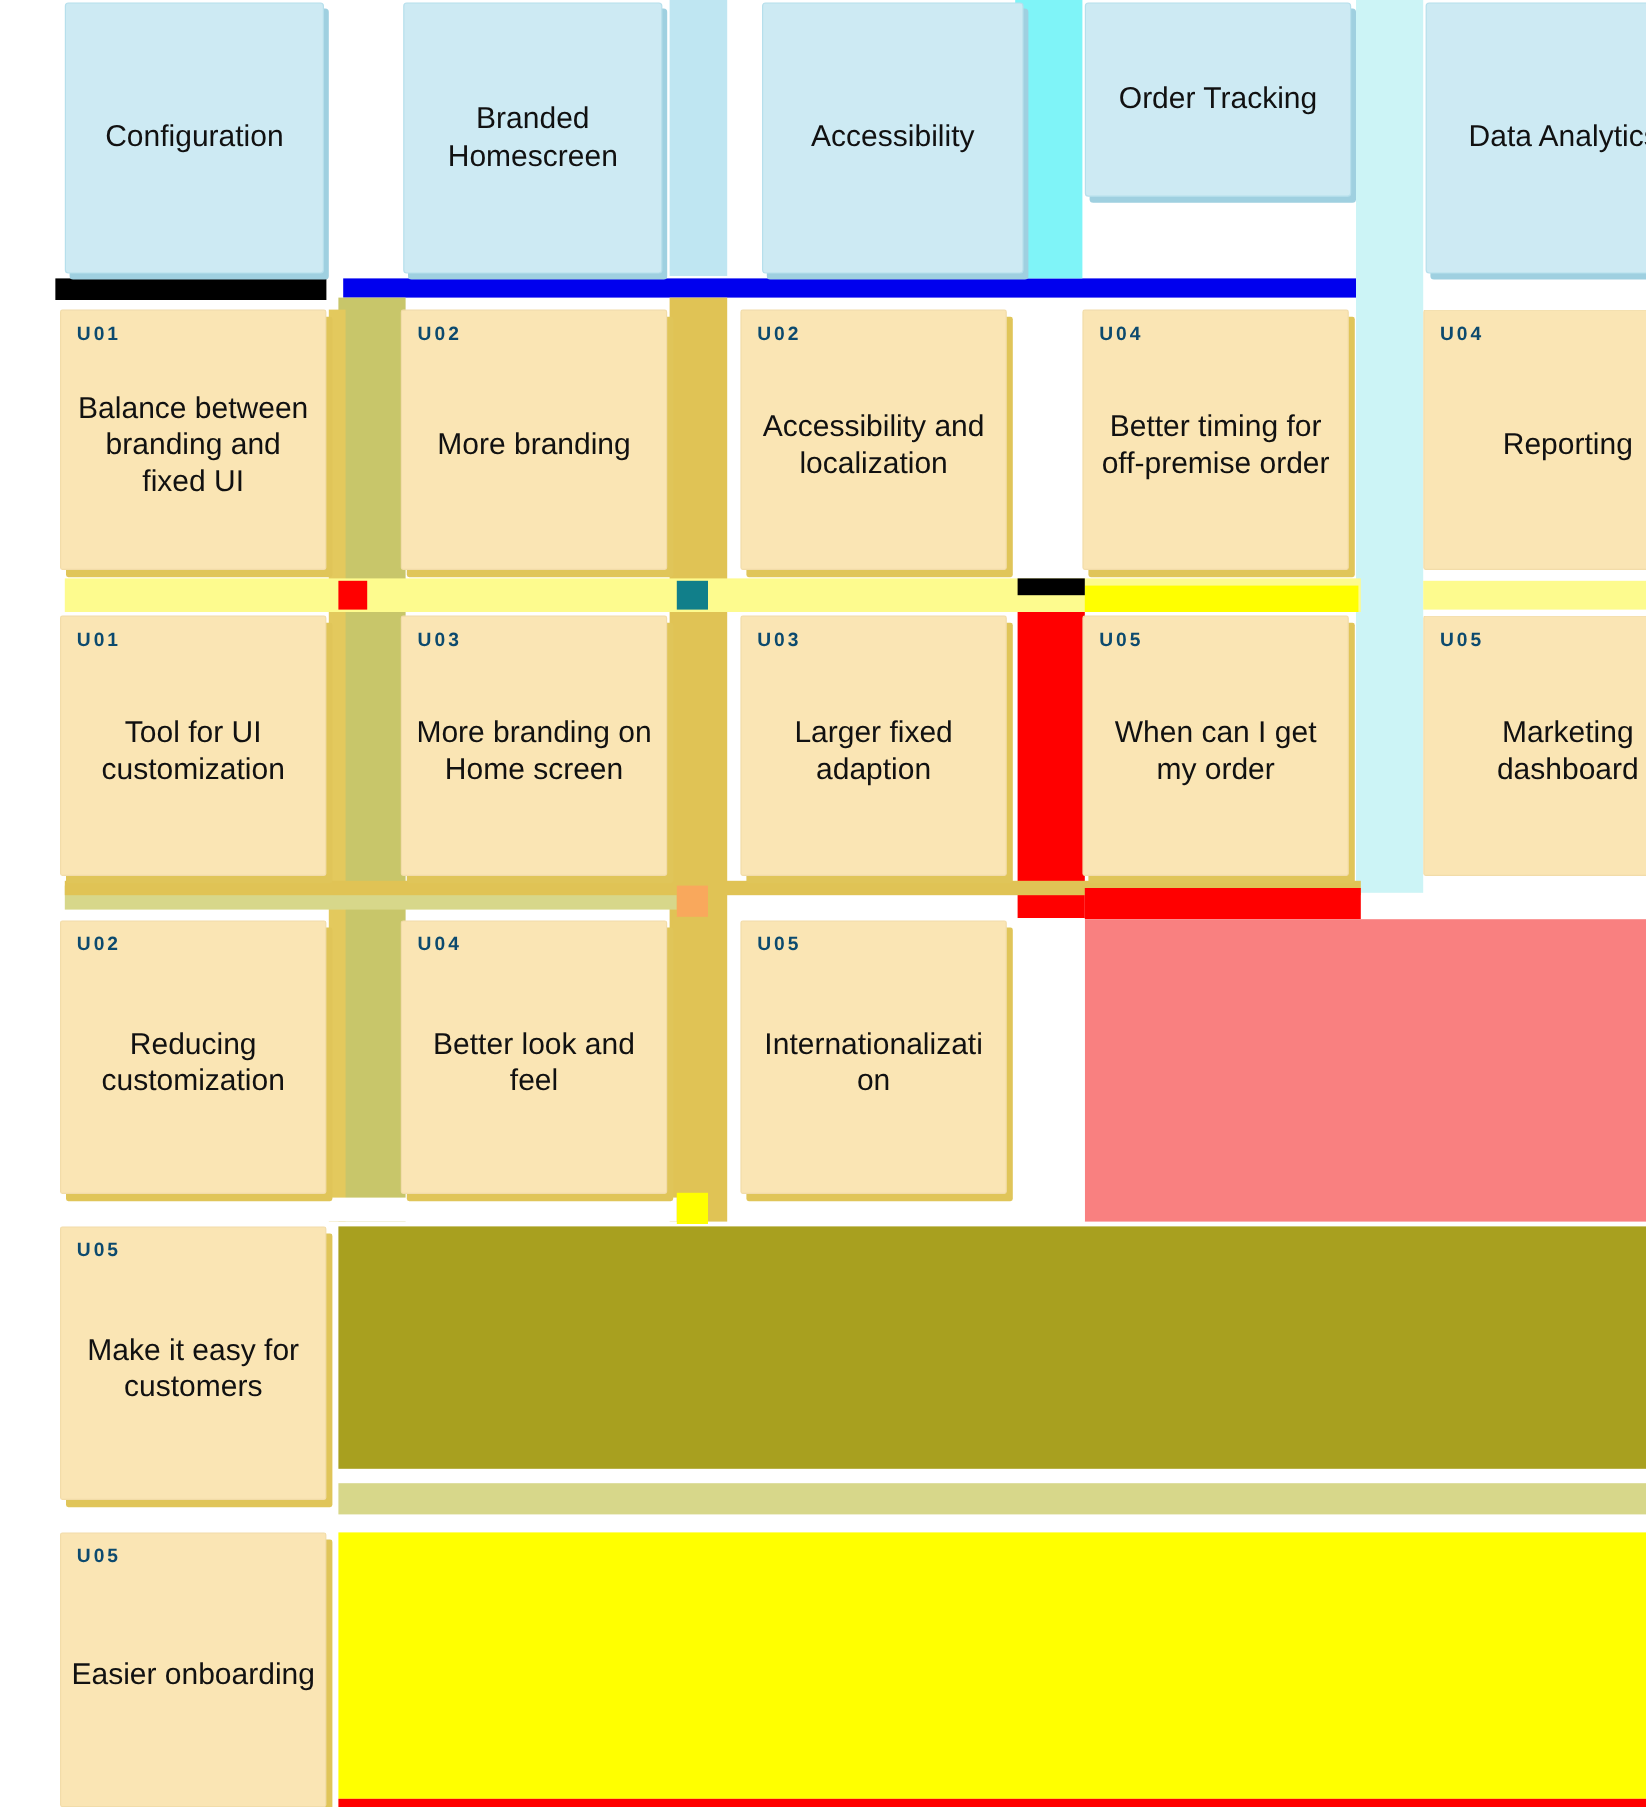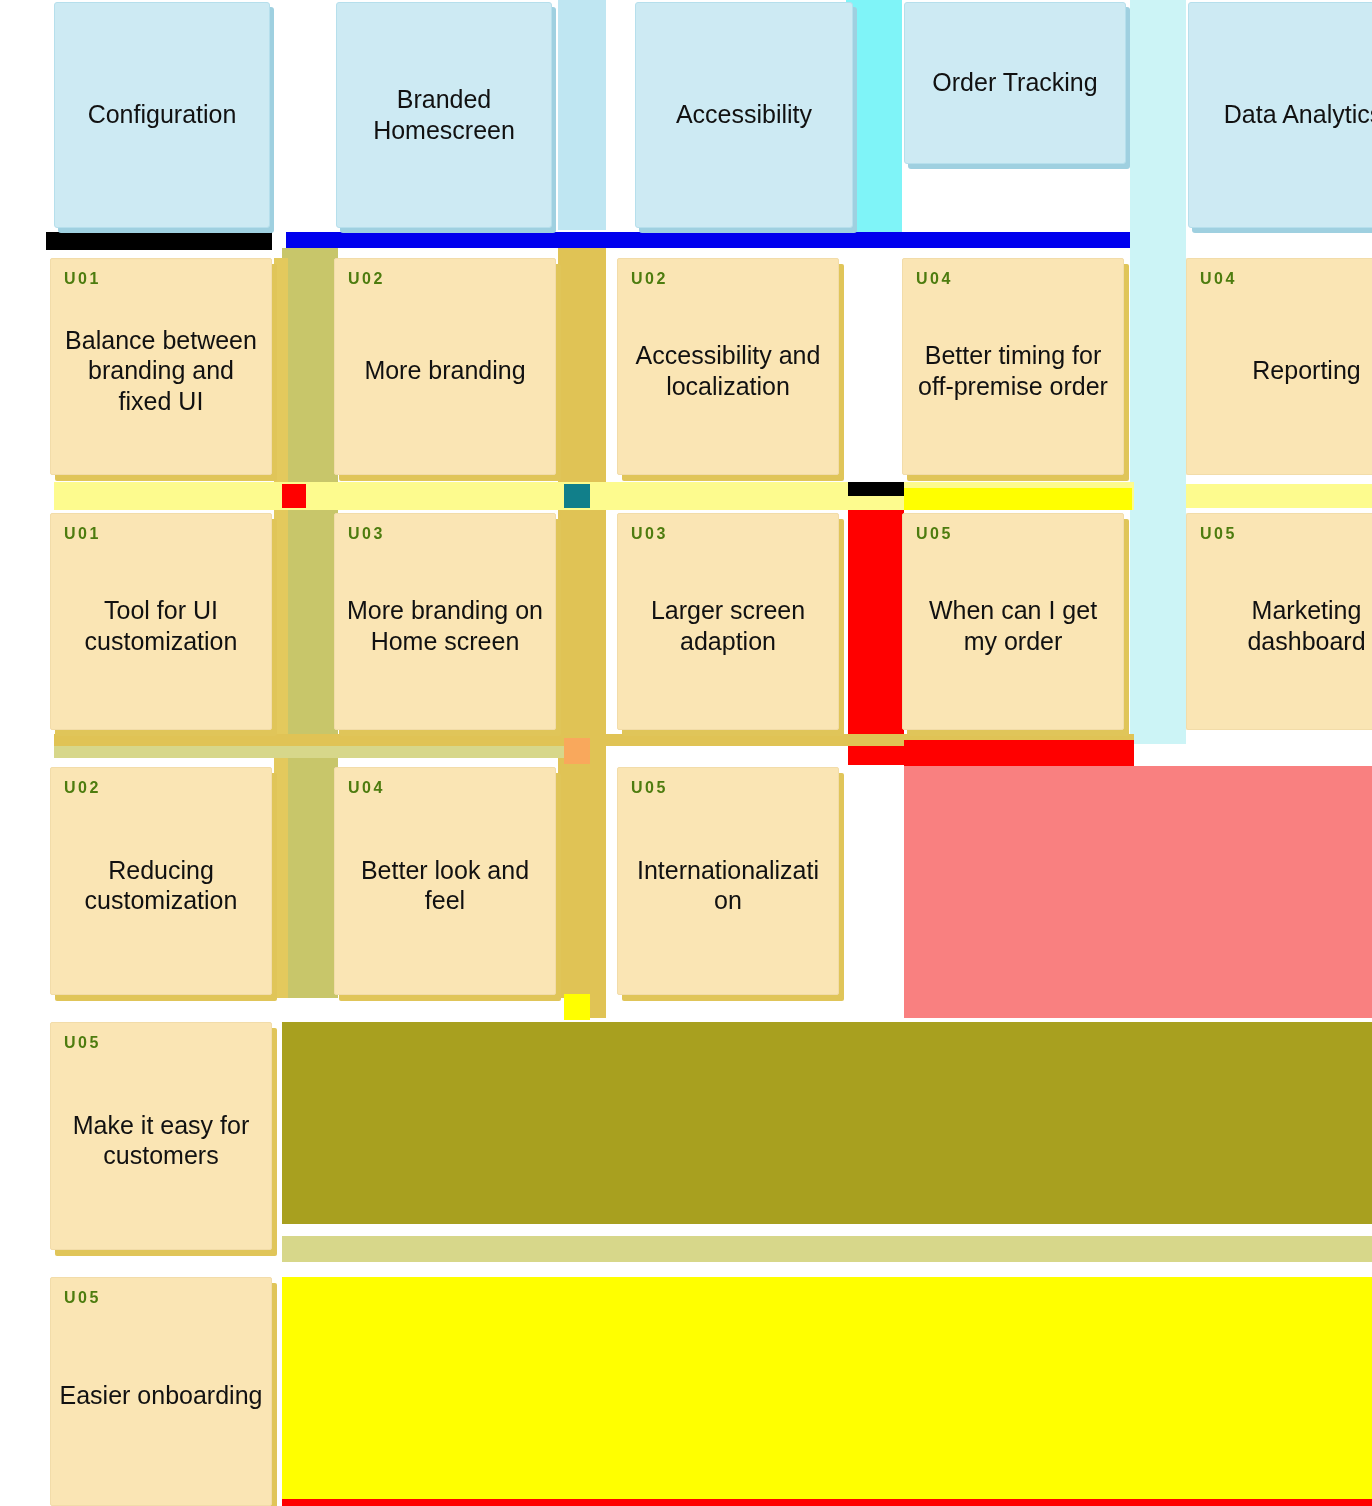--- a/index.html
+++ b/index.html
@@ -52,21 +52,21 @@
     color: #111111;
     overflow: hidden;
   }
   .note .nid {
     position: absolute;
     top: 11px;
     left: 13px;
     font-size: 16px;
     font-weight: bold;
     letter-spacing: 2.5px;
-    color: #4d7c0f;
+    color: #0c4a6e;
   }
   .note .ntxt {
     position: absolute;
     left: 8px;
     right: 8px;
     top: 0; bottom: 0;
     display: flex;
     align-items: center;
     justify-content: center;
     text-align: center;
@@ -163,21 +163,21 @@
     </div>
     <div class="note" style="left: 288px; top: 513px; width: 222px; height: 217px; background: rgb(250, 229, 180); box-shadow: rgb(224, 197, 89) 5px 6px 0px 0px;">
       <div class="nid">U03</div>
       <div class="ntxt">
         <span>More branding on Home screen</span>
       </div>
     </div>
     <div class="note" style="left: 571px; top: 513px; width: 222px; height: 217px; background: rgb(250, 229, 180); box-shadow: rgb(224, 197, 89) 5px 6px 0px 0px;">
       <div class="nid">U03</div>
       <div class="ntxt">
-        <span>Larger screen adaption</span>
+        <span>Larger fixed adaption</span>
       </div>
     </div>
     <div class="note" style="left: 856px; top: 513px; width: 222px; height: 217px; background: rgb(250, 229, 180); box-shadow: rgb(224, 197, 89) 5px 6px 0px 0px;">
       <div class="nid">U05</div>
       <div class="ntxt">
         <span>When can I get my order</span>
       </div>
     </div>
     <div class="note bleed" style="left: 1140px; top: 513px; width: 240px; height: 217px; background: rgb(250, 229, 180);">
       <div class="nid">U05</div>

